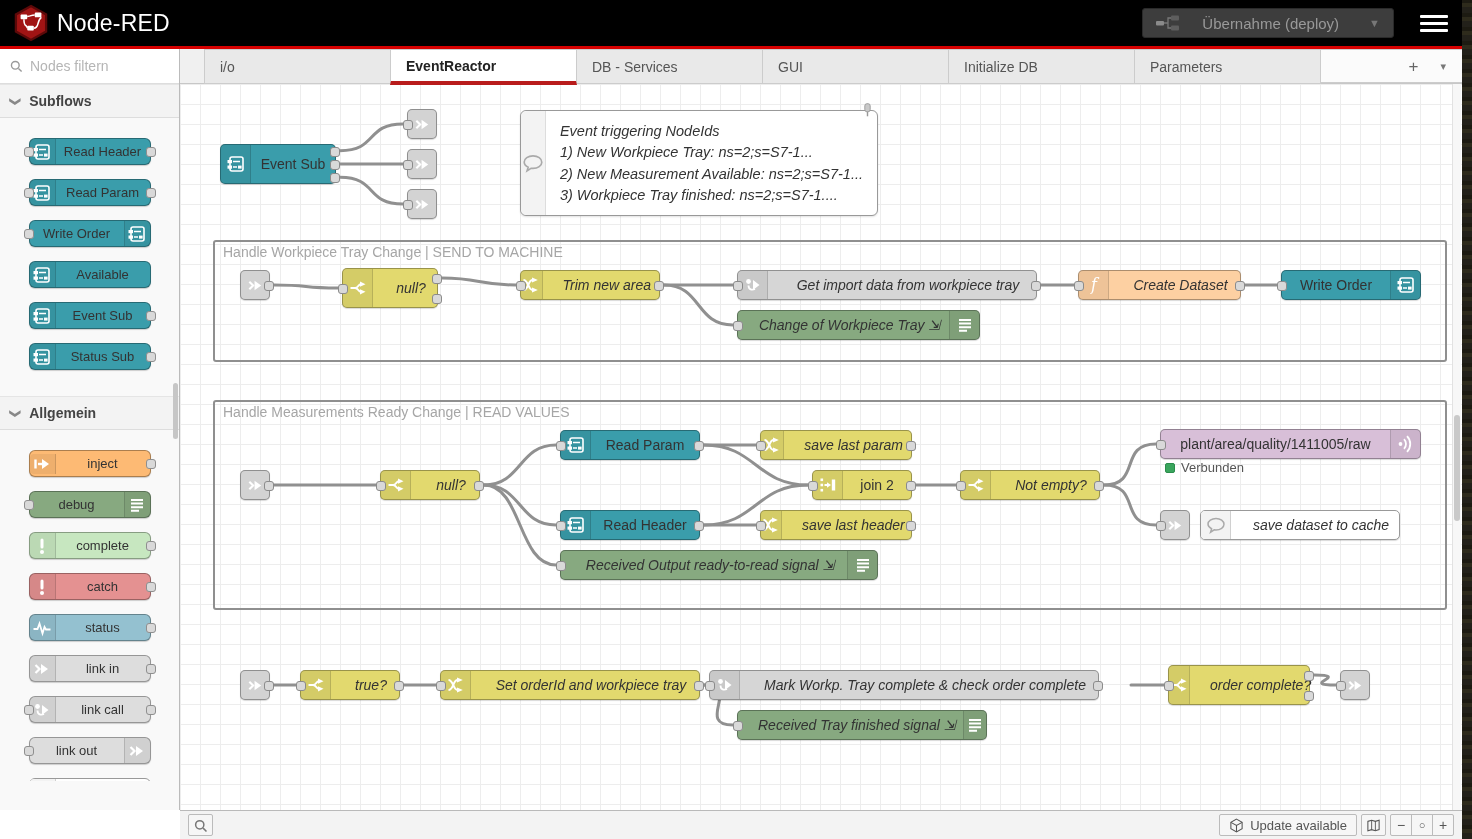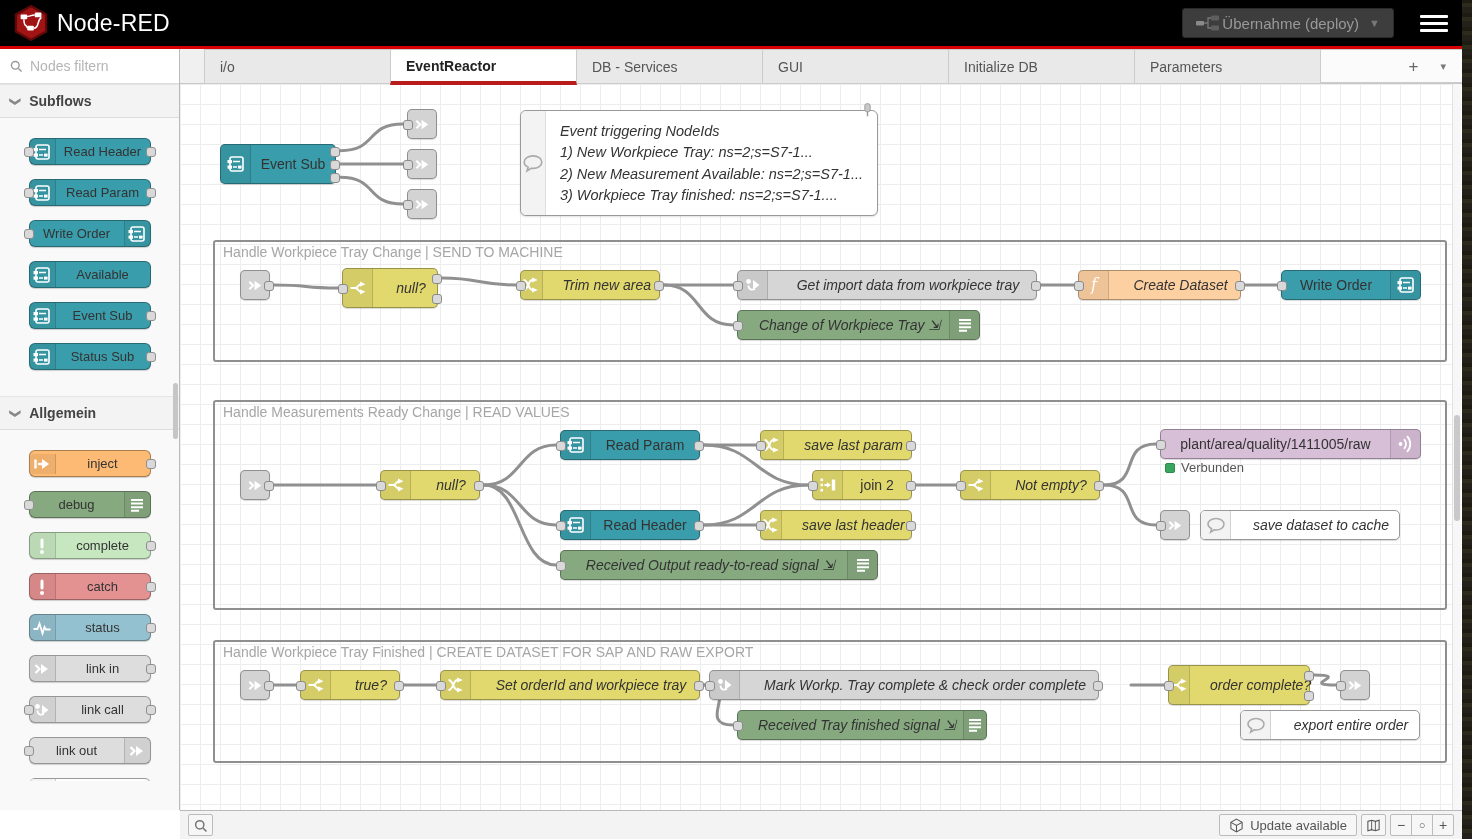--- a/index.html
+++ b/index.html
@@ -10,21 +10,21 @@
     background:repeating-linear-gradient(0deg,#23211a 0 6px,#2e2b1c 6px 10px,#1d1b12 10px 14px); }
 
   
   #header { position:absolute; left:0; top:0; width:1462px; height:46px; background:#000;
             display:flex; align-items:center; padding:0 14px; }
   #redline { position:absolute; left:0; top:46px; width:1462px; height:3px; background:#d60000; }
   #logo { width:34px; height:38px; margin-right:9px; }
   #app-title { color:#fff; font-size:23px; letter-spacing:.2px; }
   #header .spacer { flex:1; }
   #deploy-btn { height:30px; background:#3d3d3d; border:1px solid #2a2a2a; border-radius:3px;
-    display:flex; align-items:center; gap:2px; padding:0 13px; color:#999; font-size:15px; cursor:default;}
+    display:flex; align-items:center; gap:22px; padding:0 13px; color:#999; font-size:15px; cursor:default;}
   #deploy-btn .caret { color:#777; font-size:11px; margin-left:8px;}
   #hamburger { margin-left:26px; width:28px; cursor:pointer; }
   #hamburger div { height:3px; background:#fff; margin:4px 0; border-radius:1px; }
 
   
   #palette { position:absolute; left:0; top:49px; width:180px; height:761px;
              background:#f9f9f9; border-right:1px solid #bbb; }
   #palette-search { height:35px; background:#fff; border-bottom:1px solid #ddd;
     display:flex; align-items:center; padding:0 9px; gap:7px; }
   #palette-search input { border:none; outline:none; width:130px; font-size:14px; color:#555;
@@ -370,23 +370,20 @@
   <div id="canvas">
     <div id="canvas-vscroll">
       <div class="vthumb"></div>
     </div>
   <div class="group" style="left: 33px; top: 156px; width: 1234px; height: 122px;">
         <div class="glabel">Handle Workpiece Tray Change | SEND TO MACHINE</div>
       </div>
       <div class="group" style="left: 33px; top: 316px; width: 1234px; height: 210px;">
         <div class="glabel">Handle Measurements Ready Change | READ VALUES</div>
       </div>
-      <div class="group" style="left: 33px; top: 556px; width: 1234px; height: 123px;">
-        <div class="glabel">Handle Workpiece Tray Finished | CREATE DATASET FOR SAP AND RAW EXPORT</div>
-      </div>
       <svg width="1282" height="726" id="wires">
         <path d="M 160 66.66666666666667 C 198 66.66666666666667 185 40 223 40" fill="none" stroke="#909090" stroke-width="3" stroke-linecap="round"></path>
         <path d="M 160 80 C 198 80 185 80 223 80" fill="none" stroke="#909090" stroke-width="3" stroke-linecap="round"></path>
         <path d="M 160 93.33333333333334 C 198 93.33333333333334 185 120 223 120" fill="none" stroke="#909090" stroke-width="3" stroke-linecap="round"></path>
         <path d="M 94 201 C 132 201 120 204 158 204" fill="none" stroke="#909090" stroke-width="3" stroke-linecap="round"></path>
         <path d="M 262 194 C 300 194 298 201 336 201" fill="none" stroke="#909090" stroke-width="3" stroke-linecap="round"></path>
         <path d="M 484 201 C 522 201 515 201 553 201" fill="none" stroke="#909090" stroke-width="3" stroke-linecap="round"></path>
         <path d="M 484 201 C 522 201 515 241 553 241" fill="none" stroke="#909090" stroke-width="3" stroke-linecap="round"></path>
         <path d="M 861 201 C 899 201 856 201 894 201" fill="none" stroke="#909090" stroke-width="3" stroke-linecap="round"></path>
         <path d="M 1065 201 C 1103 201 1059 201 1097 201" fill="none" stroke="#909090" stroke-width="3" stroke-linecap="round"></path>
@@ -722,28 +719,20 @@
       </div>
       <div class="node" style="left: 557px; top: 626px; width: 250px; height: 30px; background: rgb(135, 169, 128);">
         <div class="icon-strip right">
           <svg viewBox="0 0 20 20">
             <path d="M4 5 h12 M4 8.6 h12 M4 12.2 h12 M4 15.8 h8" stroke="#fff" stroke-width="2"></path>
           </svg>
         </div>
         <div class="lbl it">Received Tray finished signal ⇲</div>
         <span class="port in" style="top: 10px;"></span>
       </div>
-      <div class="node comment-node" style="left: 1060px; top: 626px; width: 180px; height: 30px; background: rgb(255, 255, 255); border-color: rgb(153, 153, 153);">
-        <div class="icon-strip left" style="background: rgb(243, 243, 243);">
-          <svg viewBox="0 0 20 20">
-            <path d="M10 3.5 c-4.4 0 -8 2.5 -8 5.6 0 2 1.4 3.7 3.6 4.7 l-1 3.4 3.6 -2.4 c.6 .1 1.2 .15 1.8 .15 4.4 0 8 -2.5 8 -5.6 0 -3.3 -3.6 -5.85 -8 -5.85 z" fill="none" stroke="#aaa" stroke-width="1.5"></path>
-          </svg>
-        </div>
-        <div class="lbl it">export entire order</div>
-      </div>
       <div class="comment-box" style="left: 340px; top: 26px; width: 358px; height: 106px;">
         <div class="cicon">
           <svg viewBox="0 0 20 20">
             <path d="M10 3.5 c-4.4 0 -8 2.5 -8 5.6 0 2 1.4 3.7 3.6 4.7 l-1 3.4 3.6 -2.4 c.6 .1 1.2 .15 1.8 .15 4.4 0 8 -2.5 8 -5.6 0 -3.3 -3.6 -5.85 -8 -5.85 z" fill="none" stroke="#aaa" stroke-width="1.5"></path>
           </svg>
         </div>
         <div class="clines">
           <div>Event triggering NodeIds</div>
           <div>1) New Workpiece Tray: ns=2;s=S7-1...</div>
           <div>2) New Measurement Available: ns=2;s=S7-1...</div>

